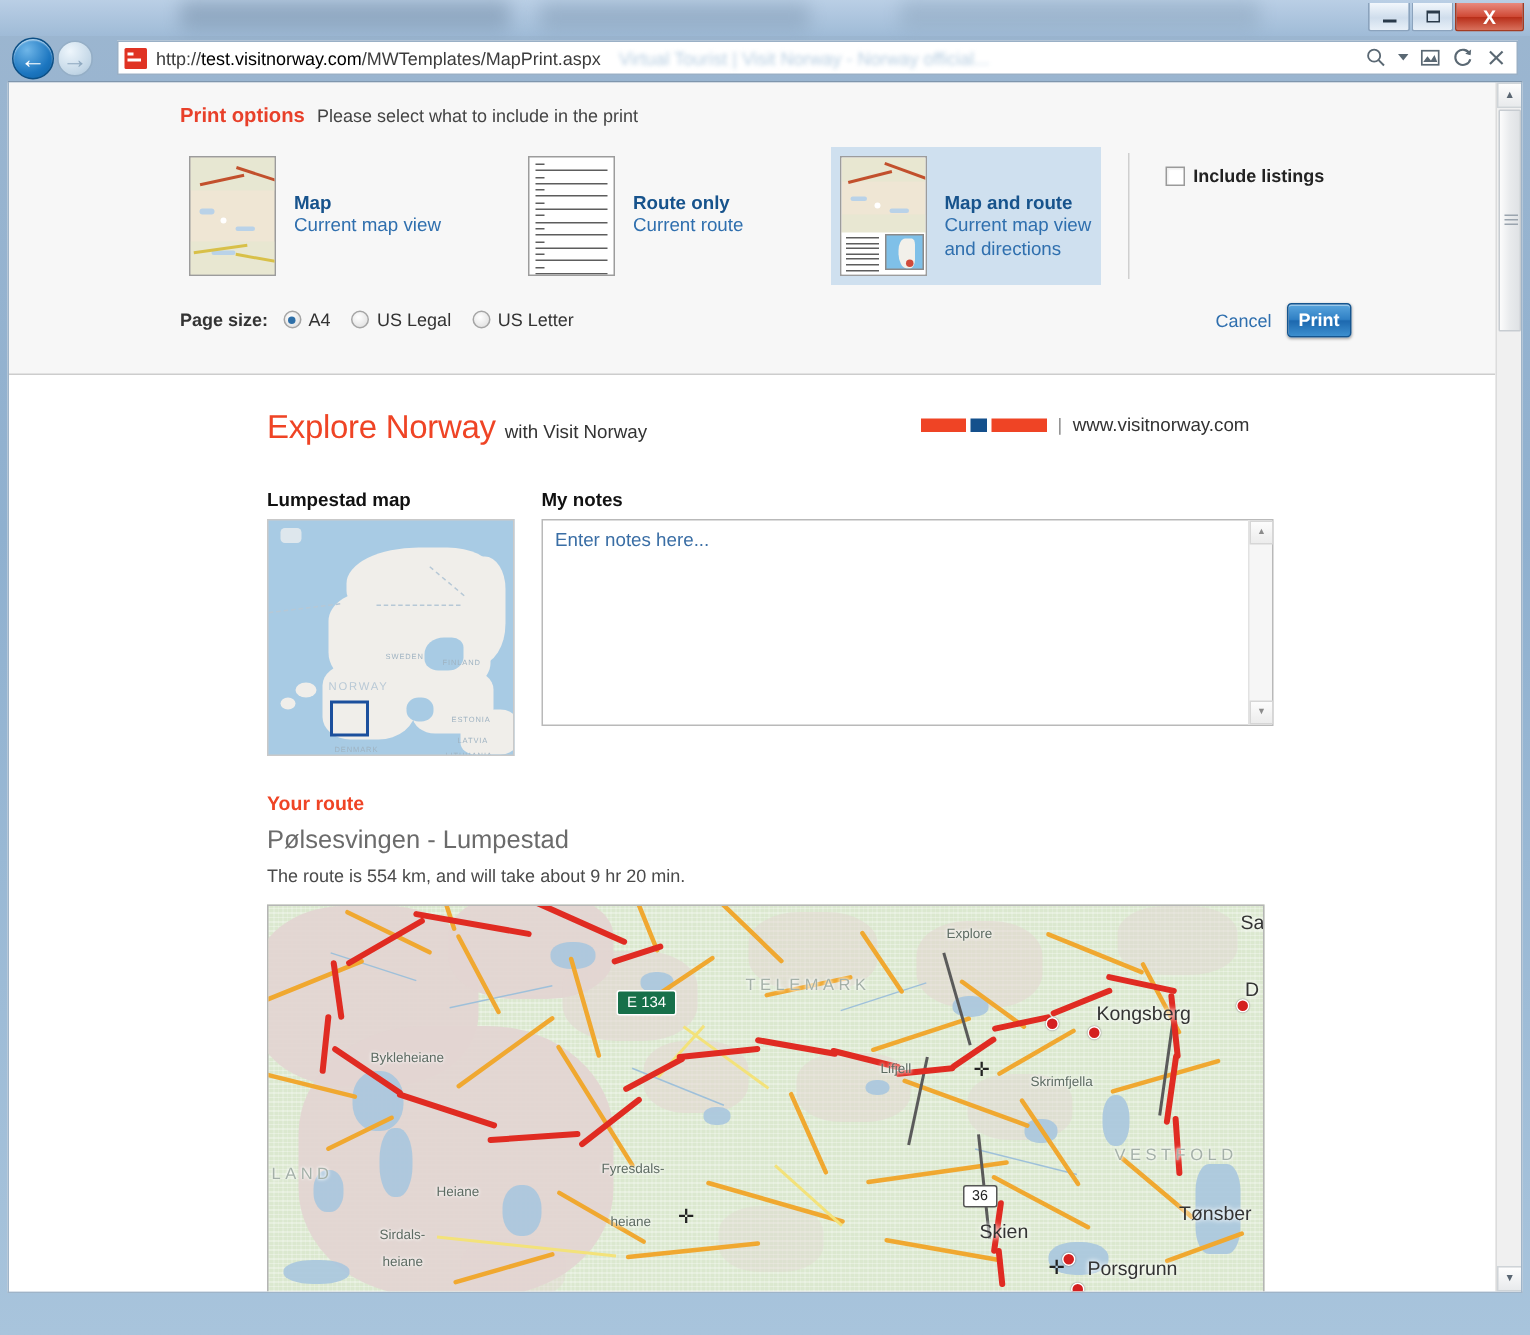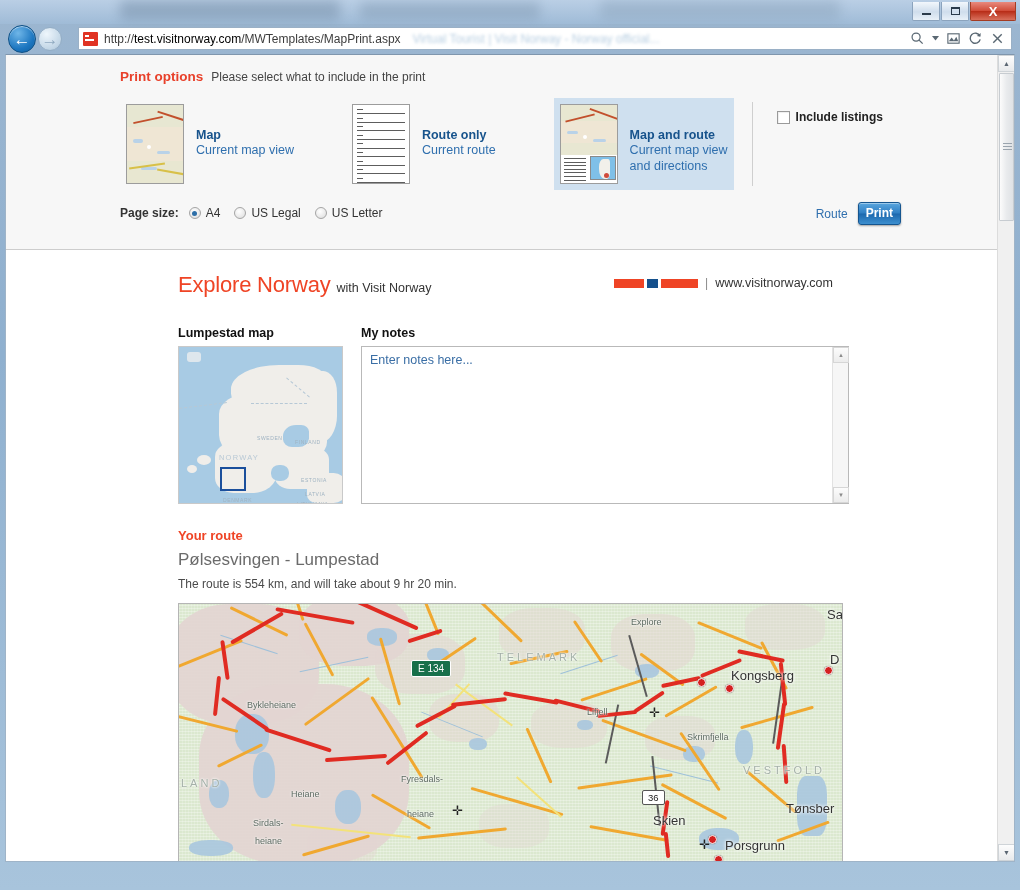--- a/index.html
+++ b/index.html
@@ -255,21 +255,21 @@
   .ov-rect {
     position: absolute; left: 41px; top: 120px; width: 26px; height: 24px;
     border: 2px solid #1b4f9c;
   }
   .ov-compass {
     position: absolute; left: 8px; top: 5px; width: 14px; height: 10px;
     background: #e8ecef; border-radius: 3px; opacity: .85;
   }
 
   .notes-box {
-    width: 100%; height: 158px; border: 1px solid #b9b9b9; background: #fff;
+    width: 100%; height: 138px; border: 1px solid #b9b9b9; background: #fff;
     position: relative;
   }
   .notes-ph { padding: 6px 8px; font-size: 12.5px; color: #3a6ea5; }
   .notes-sb {
     position: absolute; right: 0; top: 0; bottom: 0; width: 16px;
     background: #f6f6f6; border-left: 1px solid #e2e2e2;
   }
   .nsb-arrow {
     position: absolute; left: 0; width: 16px; height: 16px;
     background: linear-gradient(to bottom,#fcfcfc,#ececec);
@@ -525,21 +525,21 @@
               <span class="radio"></span>
               <span>US Legal</span>
             </label>
             <label class="radio-item">
               <span class="radio"></span>
               <span>US Letter</span>
             </label>
           </div>
 
           <div class="po-actions">
-            <span class="cancel-link">Route</span>
+            <span class="cancel-link">Cancel</span>
             <span class="print-btn">Print</span>
           </div>
         </div>
       </div>
 
       <div class="doc">
 
         <div class="doc-header">
           <span class="brand-title">Explore Norway</span>
           <span class="brand-sub">with Visit Norway</span>
@@ -724,21 +724,21 @@
             <div class="map-lbl region" style="left:2px;top:173px;">LAND</div>
 
             <div class="map-lbl" style="left:68px;top:96px;">Bykleheiane</div>
             <div class="map-lbl" style="left:112px;top:185px;">Heiane</div>
             <div class="map-lbl" style="left:74px;top:214px;">Sirdals-</div>
             <div class="map-lbl" style="left:76px;top:232px;">heiane</div>
             <div class="map-lbl" style="left:222px;top:170px;">Fyresdals-</div>
             <div class="map-lbl" style="left:228px;top:205px;">heiane</div>
             <div class="map-lbl" style="left:452px;top:13px;">Explore</div>
             <div class="map-lbl" style="left:408px;top:103px;">Lifjell</div>
-            <div class="map-lbl" style="left:508px;top:128px;text-align:right;">Skrimfjella</div>
+            <div class="map-lbl" style="left:508px;top:112px;text-align:right;">Skrimfjella</div>
             <div class="map-lbl city" style="left:552px;top:64px;">Kongsberg</div>
             <div class="map-lbl city" style="left:474px;top:209px;">Skien</div>
             <div class="map-lbl city" style="left:546px;top:234px;">Porsgrunn</div>
             <div class="map-lbl city" style="left:607px;top:197px;">Tønsber</div>
             <div class="map-lbl city" style="left:648px;top:3px;">Sa</div>
             <div class="map-lbl city" style="left:651px;top:48px;">D</div>
           </div>
         </div>
       </div>
     </div>

